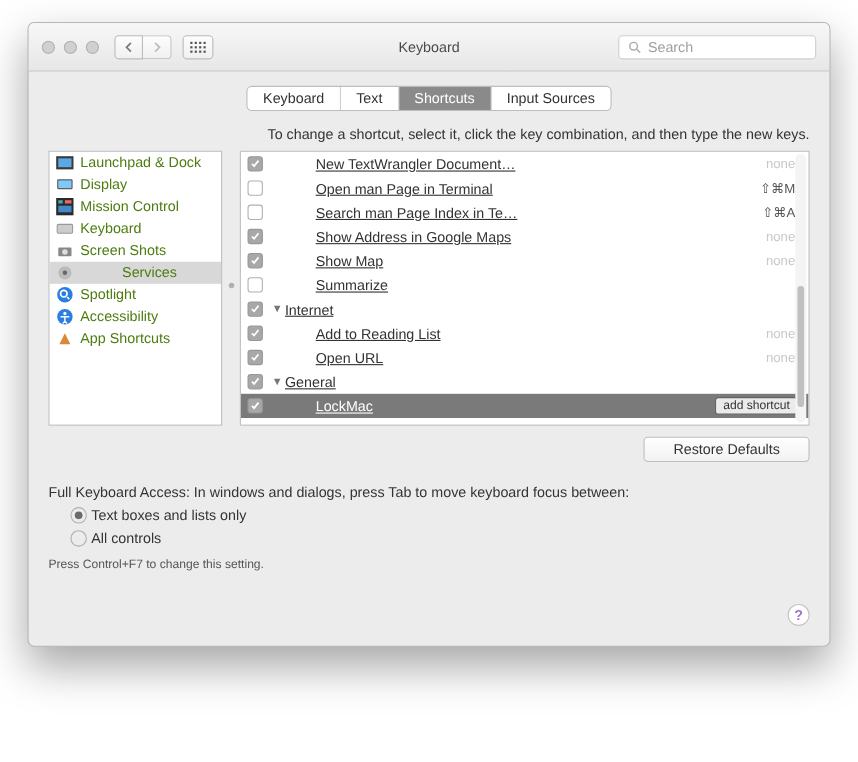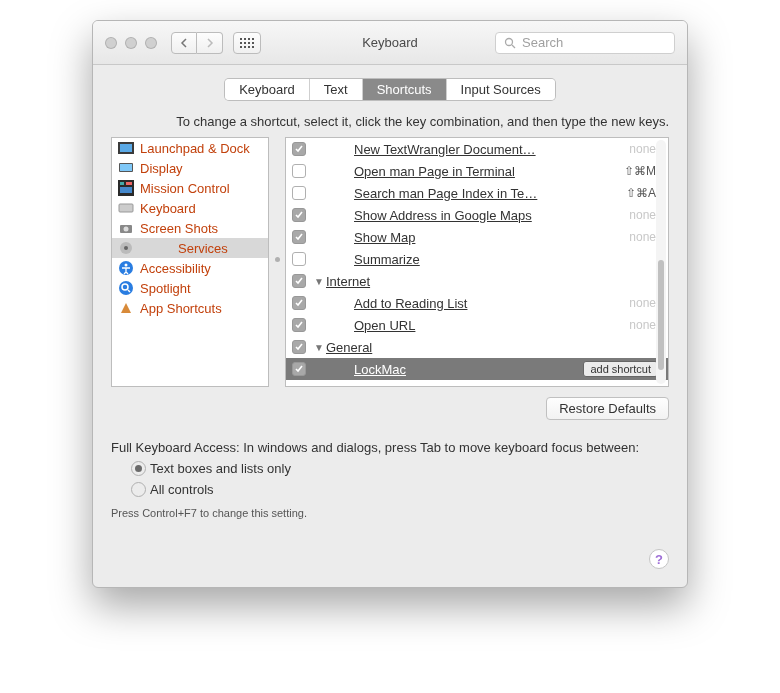--- a/index.html
+++ b/index.html
@@ -6,21 +6,21 @@
 body {
   font-family: -apple-system, "Helvetica Neue", Arial, sans-serif;
   font-size: 13px;
   background: #fff;
   color: #333;
   width: 780px;
   height: 693px;
   overflow: hidden;
 }
 .window {
-  width: 596px;
+  width: 730px;
   margin: 20px auto 0;
   background: #ececec;
   border: 1px solid #b6b6b6;
   border-radius: 6px;
   box-shadow: 0 18px 40px rgba(0,0,0,0.35);
   overflow: hidden;
 }
 .titlebar {
   height: 44px;
   background: linear-gradient(#f7f7f7,#e7e7e7);
@@ -84,22 +84,22 @@
 .tab.selected { background: #8a8a8a; color: #fff; }
 .instruction { font-size: 13px; color: #333; margin-bottom: 8px; text-align: right; }
 .panes { display: flex; gap: 6px; }
 .sidebar {
   width: 158px; height: 250px;
   background: #fff;
   border: 1px solid #bdbdbd;
   overflow: auto;
 }
 .side-item {
-  display: flex; align-items: center; gap: 6px;
-  padding: 2px 6px; font-size: 13px; color: #c2410c;
+  display: flex; align-items: flex-start; gap: 6px;
+  padding: 2px 6px; font-size: 13px; color: #4d7c0f;
 }
 .side-item.selected { background: #d8d8d8; gap: 44px; }
 .side-icon { width: 16px; height: 16px; flex-shrink: 0; display: flex; align-items: center; justify-content: center; }
 .resizer { width: 4px; position: relative; }
 .resizer div {
   position: absolute; top: 120px; width: 5px; height: 5px; border-radius: 50%;
   background: #b0b0b0;
 }
 .listpane {
   flex: 1; height: 250px;
@@ -137,21 +137,21 @@
 }
 .scroll-thumb {
   position: absolute; left: 2px; right: 2px; top: 120px; height: 110px;
   background: #c0c0c0; border-radius: 4px;
 }
 .restore-row { display: flex; justify-content: flex-end; margin-top: 10px; }
 .btn {
   background: linear-gradient(#fefefe,#f2f2f2);
   border: 1px solid #c0c0c0;
   border-radius: 4px;
-  padding: 3px 12px; font-size: 13px; color: #333;
+  padding: 3px 26px; font-size: 13px; color: #333;
 }
 .fka { margin-top: 20px; font-size: 13px; color: #333; }
 .radio-row { display: flex; align-items: center; gap: 4px; margin-top: 6px; margin-left: 20px; }
 .radio {
   width: 15px; height: 15px; border: 1px solid #b0b0b0; border-radius: 50%;
   display: flex; align-items: center; justify-content: center;
 }
 .radio.on::after { content: ""; width: 7px; height: 7px; border-radius: 50%; background: #6a6a6a; }
 .hint { font-size: 11px; color: #555; margin-top: 10px; }
 .helprow { display: flex; justify-content: flex-end; margin-top: 30px; }
@@ -273,35 +273,35 @@
                 <circle cx="8" cy="8" r="6" fill="#bbb"></circle>
                 <circle cx="8" cy="8" r="2" fill="#666"></circle>
               </svg>
             </span>
           <span>Services</span>
         </div>
         <div class="side-item">
           <span class="side-icon">
               <svg width="16" height="16">
                 <circle cx="8" cy="8" r="7" fill="#2a7de1"></circle>
+                <circle cx="7" cy="7" r="3" stroke="#fff" fill="none" stroke-width="1.5"></circle>
+                <line x1="10" y1="10" x2="12" y2="12" stroke="#fff" stroke-width="1.5"></line>
+              </svg>
+            </span>
+          <span>Spotlight</span>
+        </div>
+        <div class="side-item">
+          <span class="side-icon">
+              <svg width="16" height="16">
+                <circle cx="8" cy="8" r="7" fill="#2a7de1"></circle>
                 <circle cx="8" cy="5" r="1.5" fill="#fff"></circle>
                 <path d="M4 8h8M8 8v4M6 14l2-2 2 2" stroke="#fff" stroke-width="1.3" fill="none"></path>
               </svg>
             </span>
           <span>Accessibility</span>
-        </div>
-        <div class="side-item">
-          <span class="side-icon">
-              <svg width="16" height="16">
-                <circle cx="8" cy="8" r="7" fill="#2a7de1"></circle>
-                <circle cx="7" cy="7" r="3" stroke="#fff" fill="none" stroke-width="1.5"></circle>
-                <line x1="10" y1="10" x2="12" y2="12" stroke="#fff" stroke-width="1.5"></line>
-              </svg>
-            </span>
-          <span>Spotlight</span>
         </div>
         <div class="side-item">
           <span class="side-icon">
               <svg width="16" height="16">
                 <path d="M3 13 L8 3 L13 13 Z" fill="#d88a3a"></path>
               </svg>
             </span>
           <span>App Shortcuts</span>
         </div>
       </div>

